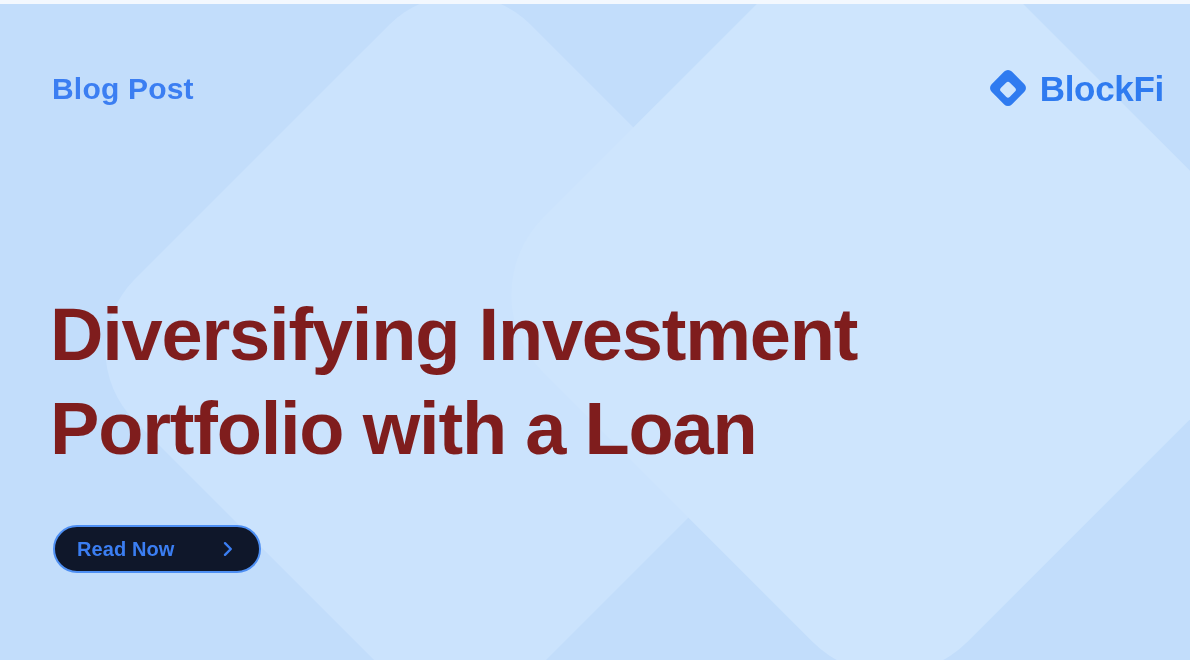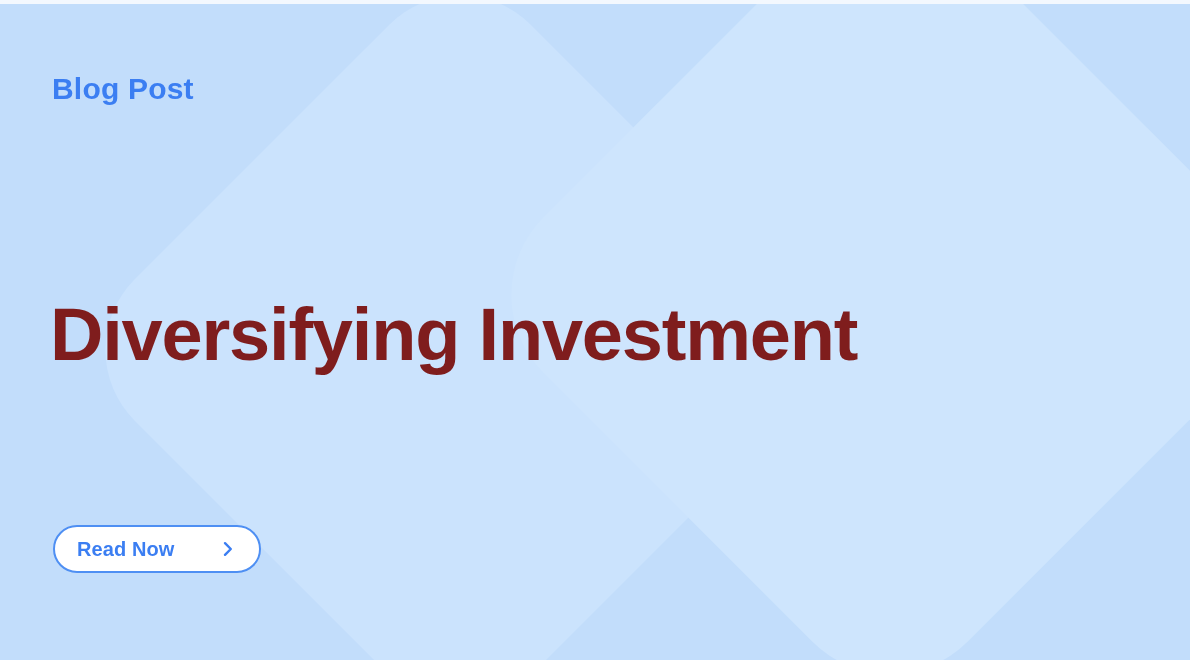--- a/index.html
+++ b/index.html
@@ -133,21 +133,21 @@
     top: 525px;
     display: inline-flex;
     align-items: center;
     justify-content: space-between;
     width: 208px;
     height: 48px;
     padding: 0 22px;
     box-sizing: border-box;
     border: 2px solid #4e8ff3;
     border-radius: 26px;
-    background: #ffffff;
+    background: #0f172a;
     color: #3b7ef2;
     cursor: pointer;
   }
   .cta-label {
     font-size: 20px;
     font-weight: bold;
     letter-spacing: 0.1px;
     line-height: 1;
     white-space: nowrap;
   }
@@ -168,23 +168,30 @@
 
   <div class="deco-layer">
     <div class="deco-diamond left"></div>
     <div class="deco-diamond right"></div>
   </div>
 
   <div class="content">
 
     <div class="kicker">Blog Post</div>
 
+    <div class="brand">
+      <svg class="brand-mark" viewBox="0 0 40 40" aria-hidden="true">
+        <path d="M16.2 3.6a5.4 5.4 0 0 1 7.6 0l12.6 12.6a5.4 5.4 0 0 1 0 7.6L23.8 36.4a5.4 5.4 0 0 1-7.6 0L3.6 23.8a5.4 5.4 0 0 1 0-7.6L16.2 3.6Zm1.9 11.1a2.7 2.7 0 0 1 3.8 0l5.1 5.1a2.7 2.7 0 0 1 0 3.8l-5.1 5.1a2.7 2.7 0 0 1-3.8 0l-5.1-5.1a2.7 2.7 0 0 1 0-3.8l5.1-5.1Z" fill="#2f7bf0" fill-rule="evenodd"></path>
+      </svg>
+      <span class="brand-name">BlockFi</span>
+    </div>
 
     <h1 class="headline">
       <span class="line">Diversifying Investment</span>
+      <span class="line">Portfolio with a Loan</span>
     </h1>
 
     <div class="cta">
       <span class="cta-label">Read Now</span>
       <svg class="cta-arrow" viewBox="0 0 18 18" aria-hidden="true">
         <path d="M6 3.2 11.8 9 6 14.8" fill="none" stroke="#3b7ef2" stroke-width="2.4" stroke-linecap="round" stroke-linejoin="round"></path>
       </svg>
     </div>
 
   </div>

